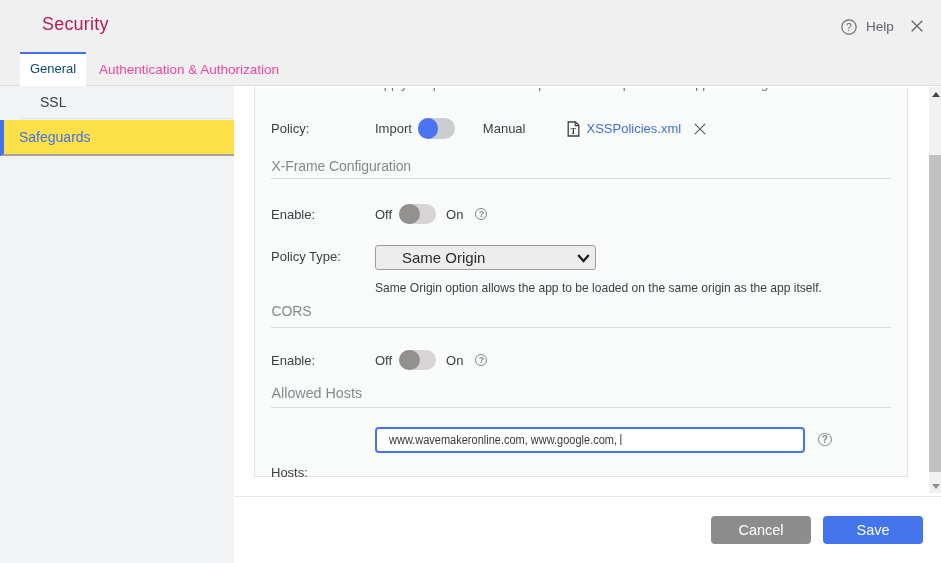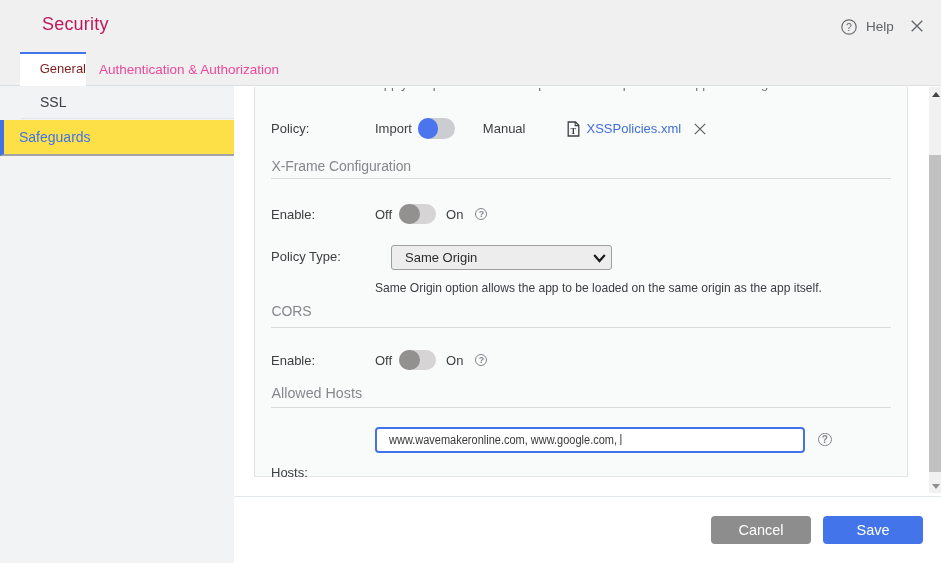--- a/index.html
+++ b/index.html
@@ -9,21 +9,21 @@
 
 
 #header { left:0; top:0; width:941px; height:52px; background:#f0f0f1; }
 #title { left:42px; top:13.5px; font-size:18px; color:#be185d; letter-spacing:.2px; }
 #helptxt { left:866px; top:19px; font-size:13.5px; color:#5f6368; }
 
 
 #tabbar { left:0; top:52px; width:941px; height:34px; background:#f0f0f1; }
 #tabborder { left:0; top:84.5px; width:941px; height:1.5px; background:#dcdfe2; }
 #tabactive { left:20px; top:52px; width:66px; height:35px; background:#fff;
-  border-top:2.5px solid #4273e8; text-align:right; font-size:13px; color:#7f1d1d;
+  border-top:2.5px solid #4273e8; text-align:center; font-size:13px; color:#0c4a6e;
   line-height:30px; }
 #tab2 { left:99px; top:62px; font-size:13.5px; color:#ec4899; }
 
 
 #sidecol { left:0; top:86px; width:234px; height:477px; background:#f1f3f4; }
 #sslrow { left:0; top:86px; width:234px; height:32.5px; border-bottom:1px solid #e3e5e8;
   font-size:14px; color:#3c4043; line-height:32px; padding-left:19px;margin-left:21px; }
 #sgrow { left:0; top:119.5px; width:234px; height:36px; background:#fde047;
   border-bottom:2px solid #a3a3a3; border-left:4px solid #4273e8;
   font-size:14px; color:#4273e8; line-height:35px; padding-left:15px; }
@@ -48,22 +48,22 @@
 .tgl.on .knob { background:#4a75ee; }
 .tgl.off .knob { background:#939090; }
 .tlab { font-size:13px; color:#3d4043; }
 
 
 .qc { width:12px; height:12px; border:1.2px solid #80868b; border-radius:50%;
   color:#80868b; font-size:9px; text-align:center; line-height:10px; font-weight:bold;}
 
 
 #sel { left:375px; top:244.5px; width:221px; height:25.5px; background:#ededee;
-  border:1px solid #9e9ea2; border-radius:3px; font-size:13px; color:#2c2c2c;
-  line-height:24px; padding-left:13px;margin-left:16px; }
+  border:1px solid #9e9ea2; border-radius:3px; font-size:15px; color:#2c2c2c;
+  line-height:24px; padding-left:26px; }
 
 
 #hostinput { left:375px; top:426.5px; width:430px; height:26.5px; background:#fff;
   border:2px solid #4273e8; border-radius:4px; font-size:12.5px; color:#3a3a3a;
   line-height:22px; padding-left:12px; white-space:nowrap; }
 #hostinput .sc { display:inline-block; transform:scaleX(0.88); transform-origin:left center; }
 .caret { display:inline-block; width:1.7px; height:11.5px; background:#2a2a2a;
   vertical-align:-1.5px; }
 
 

